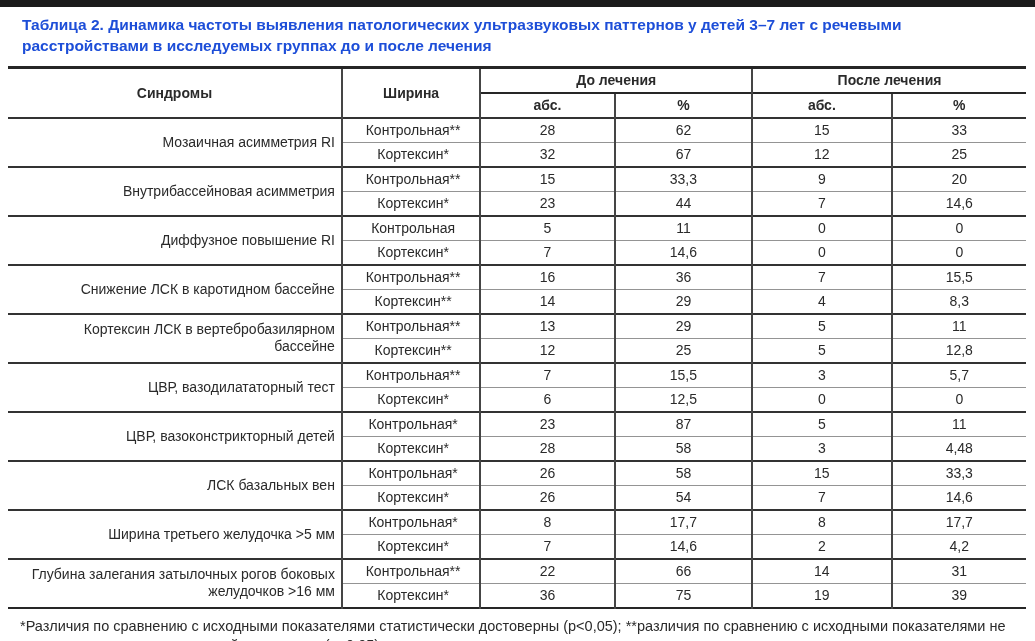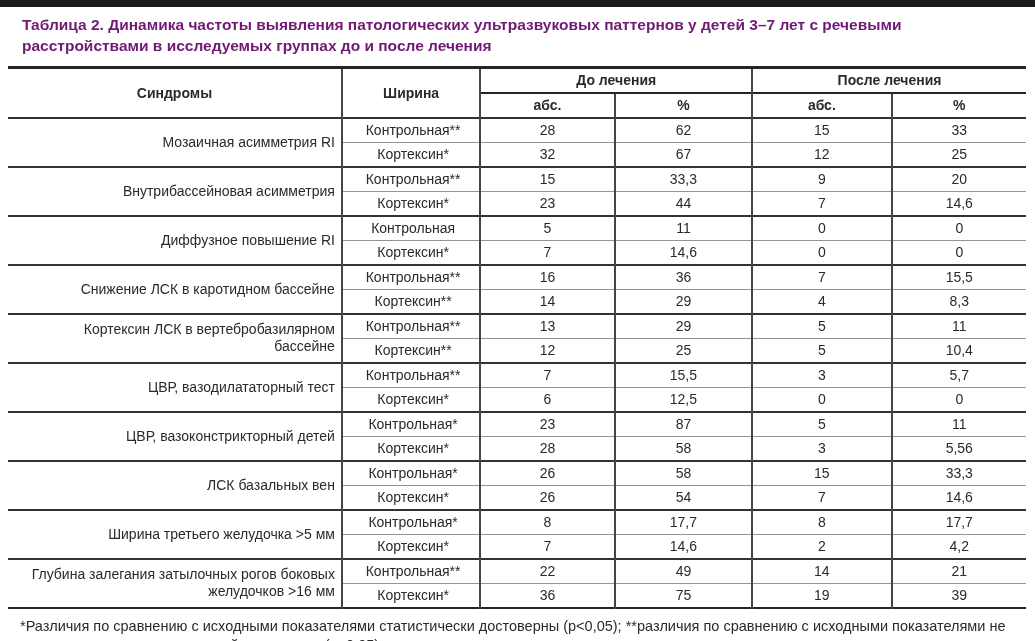--- a/index.html
+++ b/index.html
@@ -19,21 +19,21 @@
   .top-rule {
     width: 1035px;
     height: 7px;
     background: #1b1b1b;
   }
   .title {
     margin: 8px 26px 9px 22px;
     font-size: 15.5px;
     font-weight: bold;
     line-height: 1.35;
-    color: #701a75;
+    color: #1d4ed8;
   }
   table.data-table {
     border-collapse: collapse;
     table-layout: fixed;
     width: 1018px;
     margin: 0 8px;
     border-top: 3px solid #262626;
   }
   thead {
     border-bottom: 2px solid #262626;
@@ -185,21 +185,21 @@
           <td class="num-cell">13</td>
           <td class="num-cell">29</td>
           <td class="num-cell">5</td>
           <td class="num-cell">11</td>
         </tr>
         <tr class="group-cont">
           <td class="group-cell">Кортексин**</td>
           <td class="num-cell">12</td>
           <td class="num-cell">25</td>
           <td class="num-cell">5</td>
-          <td class="num-cell">10,4</td>
+          <td class="num-cell">12,8</td>
         </tr>
         <tr class="group-start">
           <td class="syndrome-cell" rowspan="2">ЦВР, вазодилататорный тест</td>
           <td class="group-cell">Контрольная**</td>
           <td class="num-cell">7</td>
           <td class="num-cell">15,5</td>
           <td class="num-cell">3</td>
           <td class="num-cell">5,7</td>
         </tr>
         <tr class="group-cont">
@@ -215,21 +215,21 @@
           <td class="num-cell">23</td>
           <td class="num-cell">87</td>
           <td class="num-cell">5</td>
           <td class="num-cell">11</td>
         </tr>
         <tr class="group-cont">
           <td class="group-cell">Кортексин*</td>
           <td class="num-cell">28</td>
           <td class="num-cell">58</td>
           <td class="num-cell">3</td>
-          <td class="num-cell">5,56</td>
+          <td class="num-cell">4,48</td>
         </tr>
         <tr class="group-start">
           <td class="syndrome-cell" rowspan="2">ЛСК базальных вен</td>
           <td class="group-cell">Контрольная*</td>
           <td class="num-cell">26</td>
           <td class="num-cell">58</td>
           <td class="num-cell">15</td>
           <td class="num-cell">33,3</td>
         </tr>
         <tr class="group-cont">
@@ -251,23 +251,23 @@
           <td class="group-cell">Кортексин*</td>
           <td class="num-cell">7</td>
           <td class="num-cell">14,6</td>
           <td class="num-cell">2</td>
           <td class="num-cell">4,2</td>
         </tr>
         <tr class="group-start">
           <td class="syndrome-cell" rowspan="2">Глубина залегания затылочных рогов боковых желудочков &gt;16 мм</td>
           <td class="group-cell">Контрольная**</td>
           <td class="num-cell">22</td>
-          <td class="num-cell">49</td>
+          <td class="num-cell">66</td>
           <td class="num-cell">14</td>
-          <td class="num-cell">21</td>
+          <td class="num-cell">31</td>
         </tr>
         <tr class="group-cont">
           <td class="group-cell">Кортексин*</td>
           <td class="num-cell">36</td>
           <td class="num-cell">75</td>
           <td class="num-cell">19</td>
           <td class="num-cell">39</td>
         </tr>
       </tbody>
   </table>

